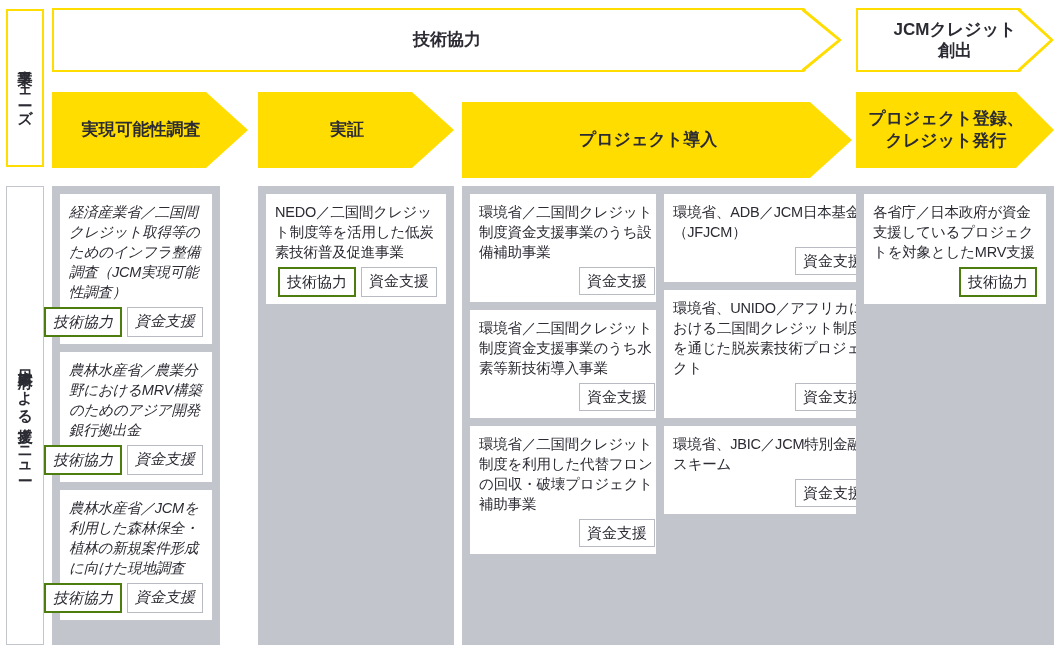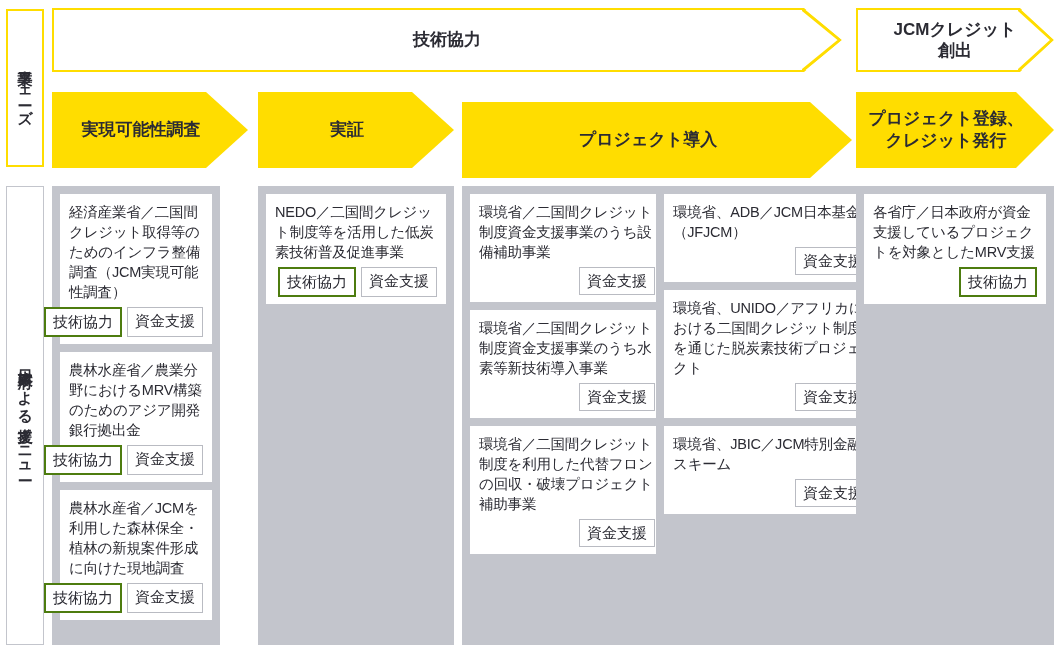--- a/index.html
+++ b/index.html
@@ -138,21 +138,21 @@
     letter-spacing: 1px;
   }
 
   .col {
     position: absolute;
     top: 0;
     height: 459px;
     background: #c3c5cc;
     padding: 8px;
   }
-  #col-1 { left: 52px;  width: 168px; }
+  #col-1 { left: 52px;  width: 168px; font-style: italic; }
   #col-2 { left: 258px; width: 196px; }
   #col-3 { left: 462px; width: 210px; }
   #col-4 { left: 656px; width: 232px; }
   #col-5 { left: 856px; width: 198px; }
 
   .card {
     background: #ffffff;
     padding: 8px 9px 7px 9px;
     margin-bottom: 8px;
   }

